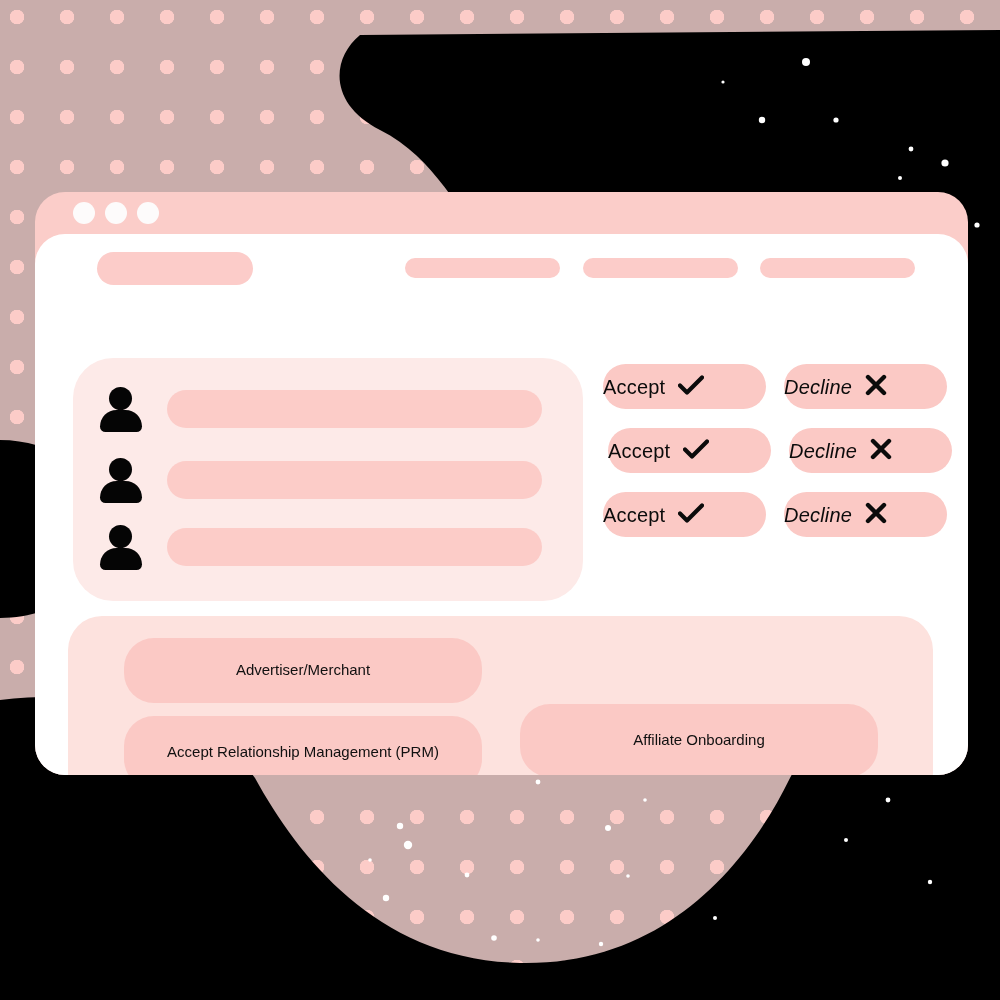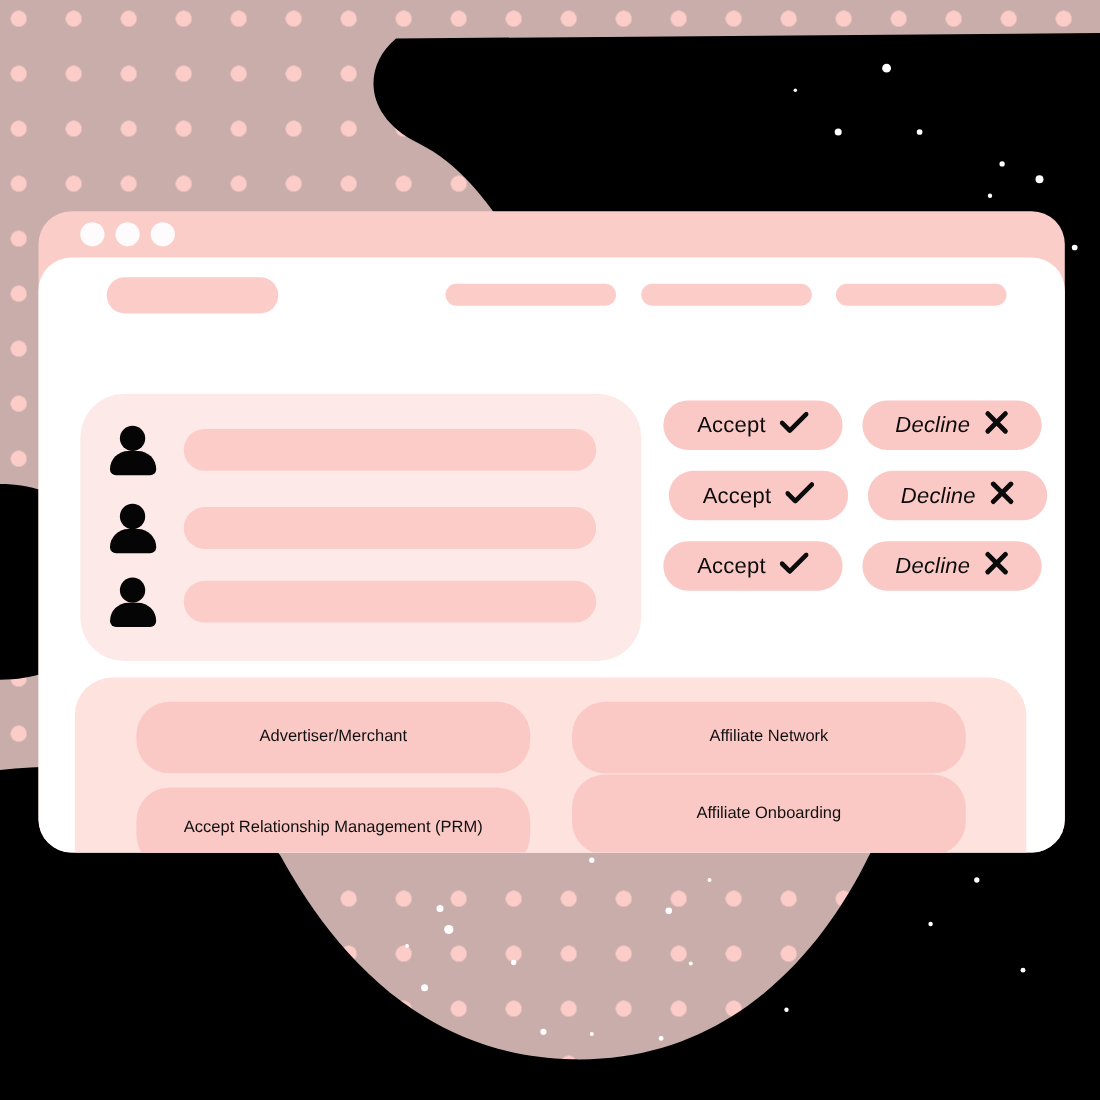--- a/index.html
+++ b/index.html
@@ -178,21 +178,21 @@
   .action-row.a1 { left: 0px;  top: 6px; }
   .action-row.a2 { left: 5px;  top: 70px; }
   .action-row.a3 { left: 0px;  top: 134px; }
 
   .pill {
     height: 45px;
     border-radius: 23px;
     background: #fbc9c5;
     display: flex;
     align-items: center;
-    justify-content: center;
+    justify-content: flex-start;
     gap: 13px;
     box-sizing: border-box;
   }
   .pill.accept { width: 163px; }
   .pill.decline { width: 163px; margin-left: 18px; font-style: italic; }
 
   .pill-label {
     font-size: 20px;
     color: #0b0b0b;
     letter-spacing: 0.2px;
@@ -385,23 +385,20 @@
             </span>
           </div>
         </div>
 
       </div>
 
       <div class="categories">
         <div class="cat-pill c1">
           <span class="cat-text">Advertiser/Merchant</span>
         </div>
-        <div class="cat-pill c2">
-          <span class="cat-text">Affiliate Network</span>
-        </div>
         <div class="cat-pill c3">
           <span class="cat-text">Accept Relationship Management (PRM)</span>
         </div>
         <div class="cat-pill c4">
           <span class="cat-text">Affiliate Onboarding</span>
         </div>
       </div>
 
     </div>
   </div>

